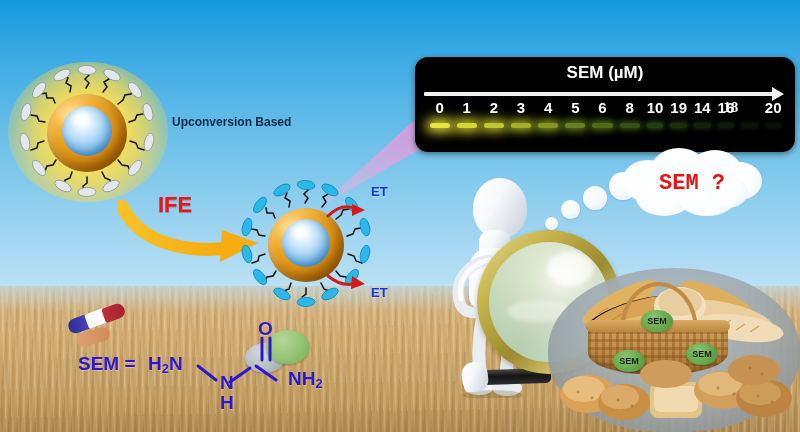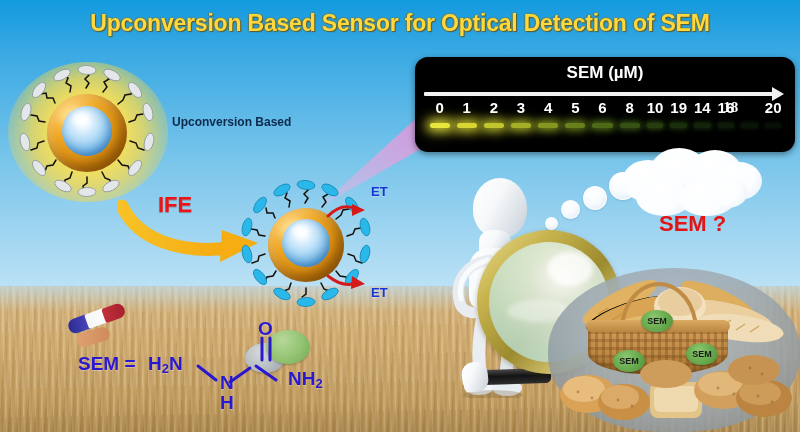--- a/index.html
+++ b/index.html
@@ -121,22 +121,21 @@
     font-family: "Liberation Sans", sans-serif;
     text-shadow: 0 1px 1px rgba(120,0,0,.35);
   }
   .et {
     position: absolute; color: #1536d0; font-weight: bold; font-size: 13px;
     font-family: "Liberation Sans", sans-serif;
     text-shadow: 0 1px 1px rgba(255,255,255,.35);
   }
   .semq {
     position: absolute; color: #e31414; font-weight: bold; font-size: 22px;
-    font-family: Liberation Sans, sans-serif;
-    margin-top: 40px;
+    font-family: Liberation Mono, monospace;
   }
   .formula {
     position: absolute; color: #2a18cf; font-weight: bold;
     font-family: "Liberation Sans", sans-serif;
     text-shadow: 0 1px 1px rgba(255,255,255,.3);
   }
   .sub { font-size: .68em; vertical-align: -.25em; }
 
   
   .bubble {
@@ -206,21 +205,20 @@
 </style>
 </head>
 <body>
 
 <div id="figure">
 
   <div class="sky"></div>
   <div class="ground"></div>
   <div class="ground-haze"></div>
 
-  <div class="title">Upconversion Based Sensor for Optical Detection of SEM</div>
 
   <svg class="cone" style="left:300px; top:58px; width:180px; height:180px;" viewBox="0 0 180 180">
     <defs>
       <linearGradient id="coneg" x1="1" y1="0" x2="0" y2="1">
         <stop offset="0%" stop-color="#e87fd0" stop-opacity=".95"></stop>
         <stop offset="55%" stop-color="#eb9cdc" stop-opacity=".72"></stop>
         <stop offset="100%" stop-color="#f0b7e6" stop-opacity=".35"></stop>
       </linearGradient>
     </defs>
     <polygon points="178,4 178,58 18,150" fill="url(#coneg)"></polygon>

